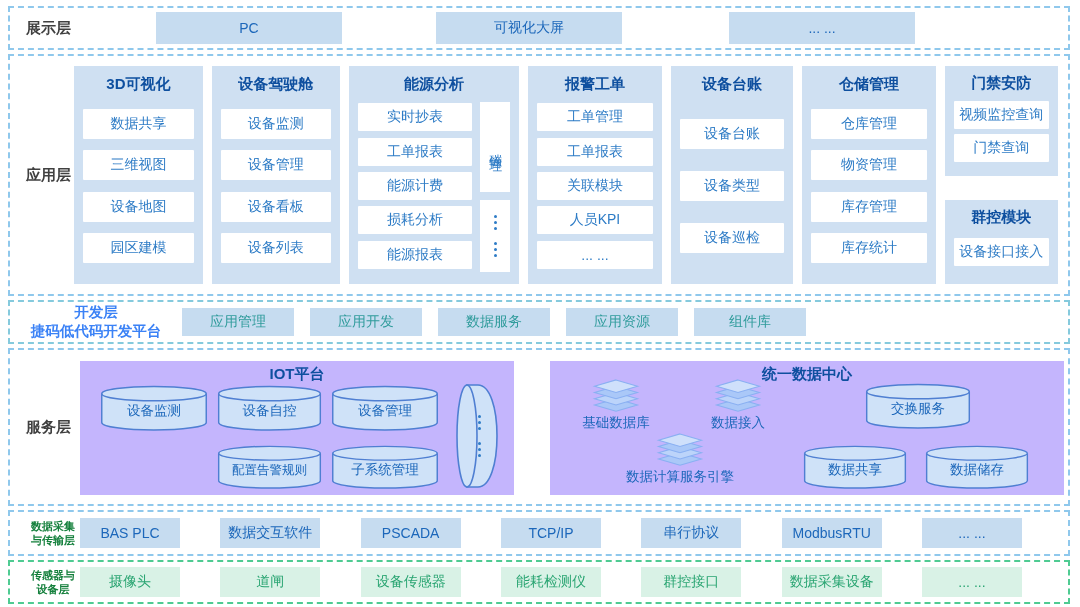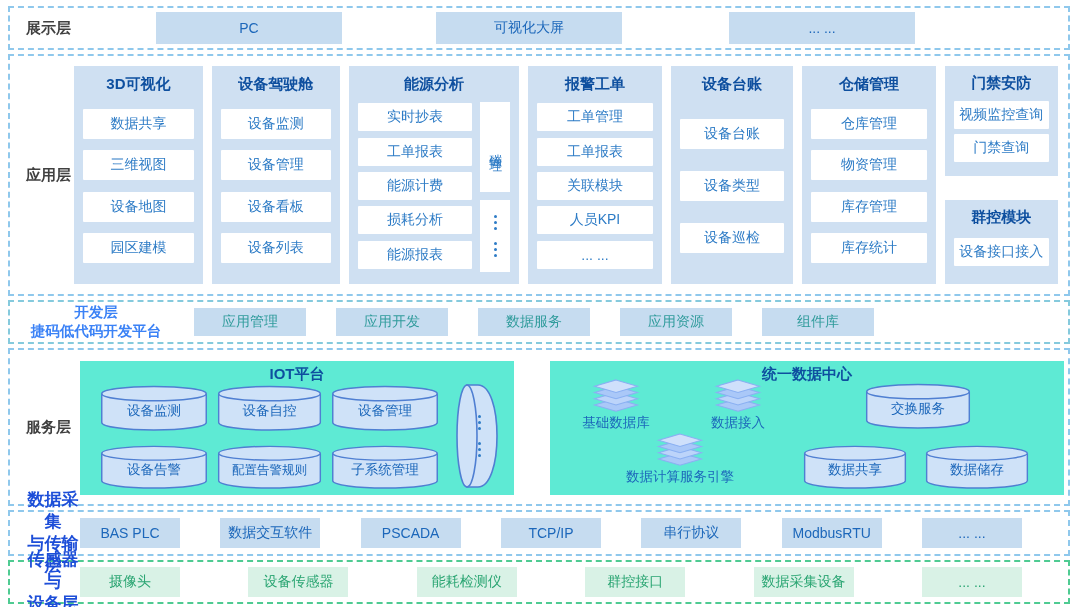--- a/index.html
+++ b/index.html
@@ -50,41 +50,41 @@
   .mini-panel .white-chip { height:28px; flex:none; }
 
   
   .vdots { display:flex; flex-direction:column; align-items:center; gap:3px; }
   .vdots i { width:3px; height:3px; border-radius:50%; background:#2e7cc6; }
   .vdots i:nth-child(4) { margin-top:9px; }
 
   
   .dev-label { position:absolute; left:8px; top:50%; transform:translateY(-50%); width:156px;
                text-align:center; color:#3b82f6; font-weight:bold; font-size:14.5px; line-height:1.3; }
-  .dev-chips { position:absolute; left:164px; top:50%; transform:translateY(-50%); display:flex; gap:30px;padding-left:20px; }
+  .dev-chips { position:absolute; left:152px; top:50%; transform:translateY(-50%); display:flex; gap:16px;padding-left:20px; }
   .dev-chips .chip { width:112px; height:28px; }
 
   
-  .svc-panel { position:absolute; top:11px; height:134px; background:#5eead4; }
+  .svc-panel { position:absolute; top:11px; height:134px; background:#c4b5fd; }
   .svc-iot { left:70px; width:434px; }
   .svc-dc  { left:540px; width:514px; }
   .svc-title { position:absolute; top:4px; left:0; right:0; text-align:center; color:#0e4f9f; font-weight:bold; font-size:15px; }
   .cyl { position:absolute; }
   .cyl svg { position:absolute; inset:0; width:100%; height:100%; }
   .cyl-label { position:absolute; left:0; right:0; top:56%; transform:translateY(-50%); text-align:center; color:#1c67ba; font-size:13.5px; }
   .vcyl { position:absolute; display:flex; align-items:center; justify-content:center; }
   .vcyl svg { position:absolute; inset:0; width:100%; height:100%; }
   .vcyl .vdots { position:relative; margin-left:6px; }
   .stack { position:absolute; display:flex; flex-direction:column; align-items:center; }
   .stack svg { width:58px; height:34px; }
   .stack-label { color:#1c67ba; font-size:13.5px; margin-top:1px; white-space:nowrap; }
 
   
   .row-label { position:absolute; left:10px; top:50%; transform:translateY(-50%); width:66px;
-               text-align:center; color:#1d4ed8; font-weight:bold; font-size:17px; line-height:1.3; }
+               text-align:center; color:#15803d; font-weight:bold; font-size:11px; line-height:1.3; }
   .row-chips { position:absolute; left:70px; right:46px; top:50%; transform:translateY(-50%);
                display:flex; justify-content:space-between; }
   .row-chips .chip { width:100px; height:30px; }
 </style>
 </head>
 <body>
 
 <div class="page">
 
   <section class="sec sec-display">
@@ -229,27 +229,20 @@
           </svg>
         <span class="cyl-label">设备自控</span>
       </div>
       <div class="cyl" style="left:250px;top:24px;width:110px;height:46px">
         <svg viewBox="0 0 120 48" preserveAspectRatio="none">
             <path d="M3 9 v30 a57 8 0 0 0 114 0 v-30" fill="#cfe2f8" stroke="#4f7fd2" stroke-width="1.6"></path>
             <ellipse cx="60" cy="9" rx="57" ry="7.5" fill="#cfe2f8" stroke="#4f7fd2" stroke-width="1.6"></ellipse>
           </svg>
         <span class="cyl-label">设备管理</span>
       </div>
-      <div class="cyl" style="left:19px;top:84px;width:110px;height:44px">
-        <svg viewBox="0 0 120 48" preserveAspectRatio="none">
-            <path d="M3 9 v30 a57 8 0 0 0 114 0 v-30" fill="#cfe2f8" stroke="#4f7fd2" stroke-width="1.6"></path>
-            <ellipse cx="60" cy="9" rx="57" ry="7.5" fill="#cfe2f8" stroke="#4f7fd2" stroke-width="1.6"></ellipse>
-          </svg>
-        <span class="cyl-label">设备告警</span>
-      </div>
       <div class="cyl" style="left:136px;top:84px;width:107px;height:44px">
         <svg viewBox="0 0 120 48" preserveAspectRatio="none">
             <path d="M3 9 v30 a57 8 0 0 0 114 0 v-30" fill="#cfe2f8" stroke="#4f7fd2" stroke-width="1.6"></path>
             <ellipse cx="60" cy="9" rx="57" ry="7.5" fill="#cfe2f8" stroke="#4f7fd2" stroke-width="1.6"></ellipse>
           </svg>
         <span class="cyl-label" style="font-size:12.5px">配置告警规则</span>
       </div>
       <div class="cyl" style="left:250px;top:84px;width:110px;height:44px">
         <svg viewBox="0 0 120 48" preserveAspectRatio="none">
             <path d="M3 9 v30 a57 8 0 0 0 114 0 v-30" fill="#cfe2f8" stroke="#4f7fd2" stroke-width="1.6"></path>
@@ -351,20 +344,21 @@
     </div>
   </section>
 
   <section class="sec sec-sensor">
     <div class="row-label">
       <div>传感器与</div>
       <div>设备层</div>
     </div>
     <div class="row-chips">
       <div class="chip green-chip">摄像头</div>
+      <div class="chip green-chip">道闸</div>
       <div class="chip green-chip">设备传感器</div>
       <div class="chip green-chip">能耗检测仪</div>
       <div class="chip green-chip">群控接口</div>
       <div class="chip green-chip">数据采集设备</div>
       <div class="chip green-chip">... ...</div>
     </div>
   </section>
 
 </div>
 

